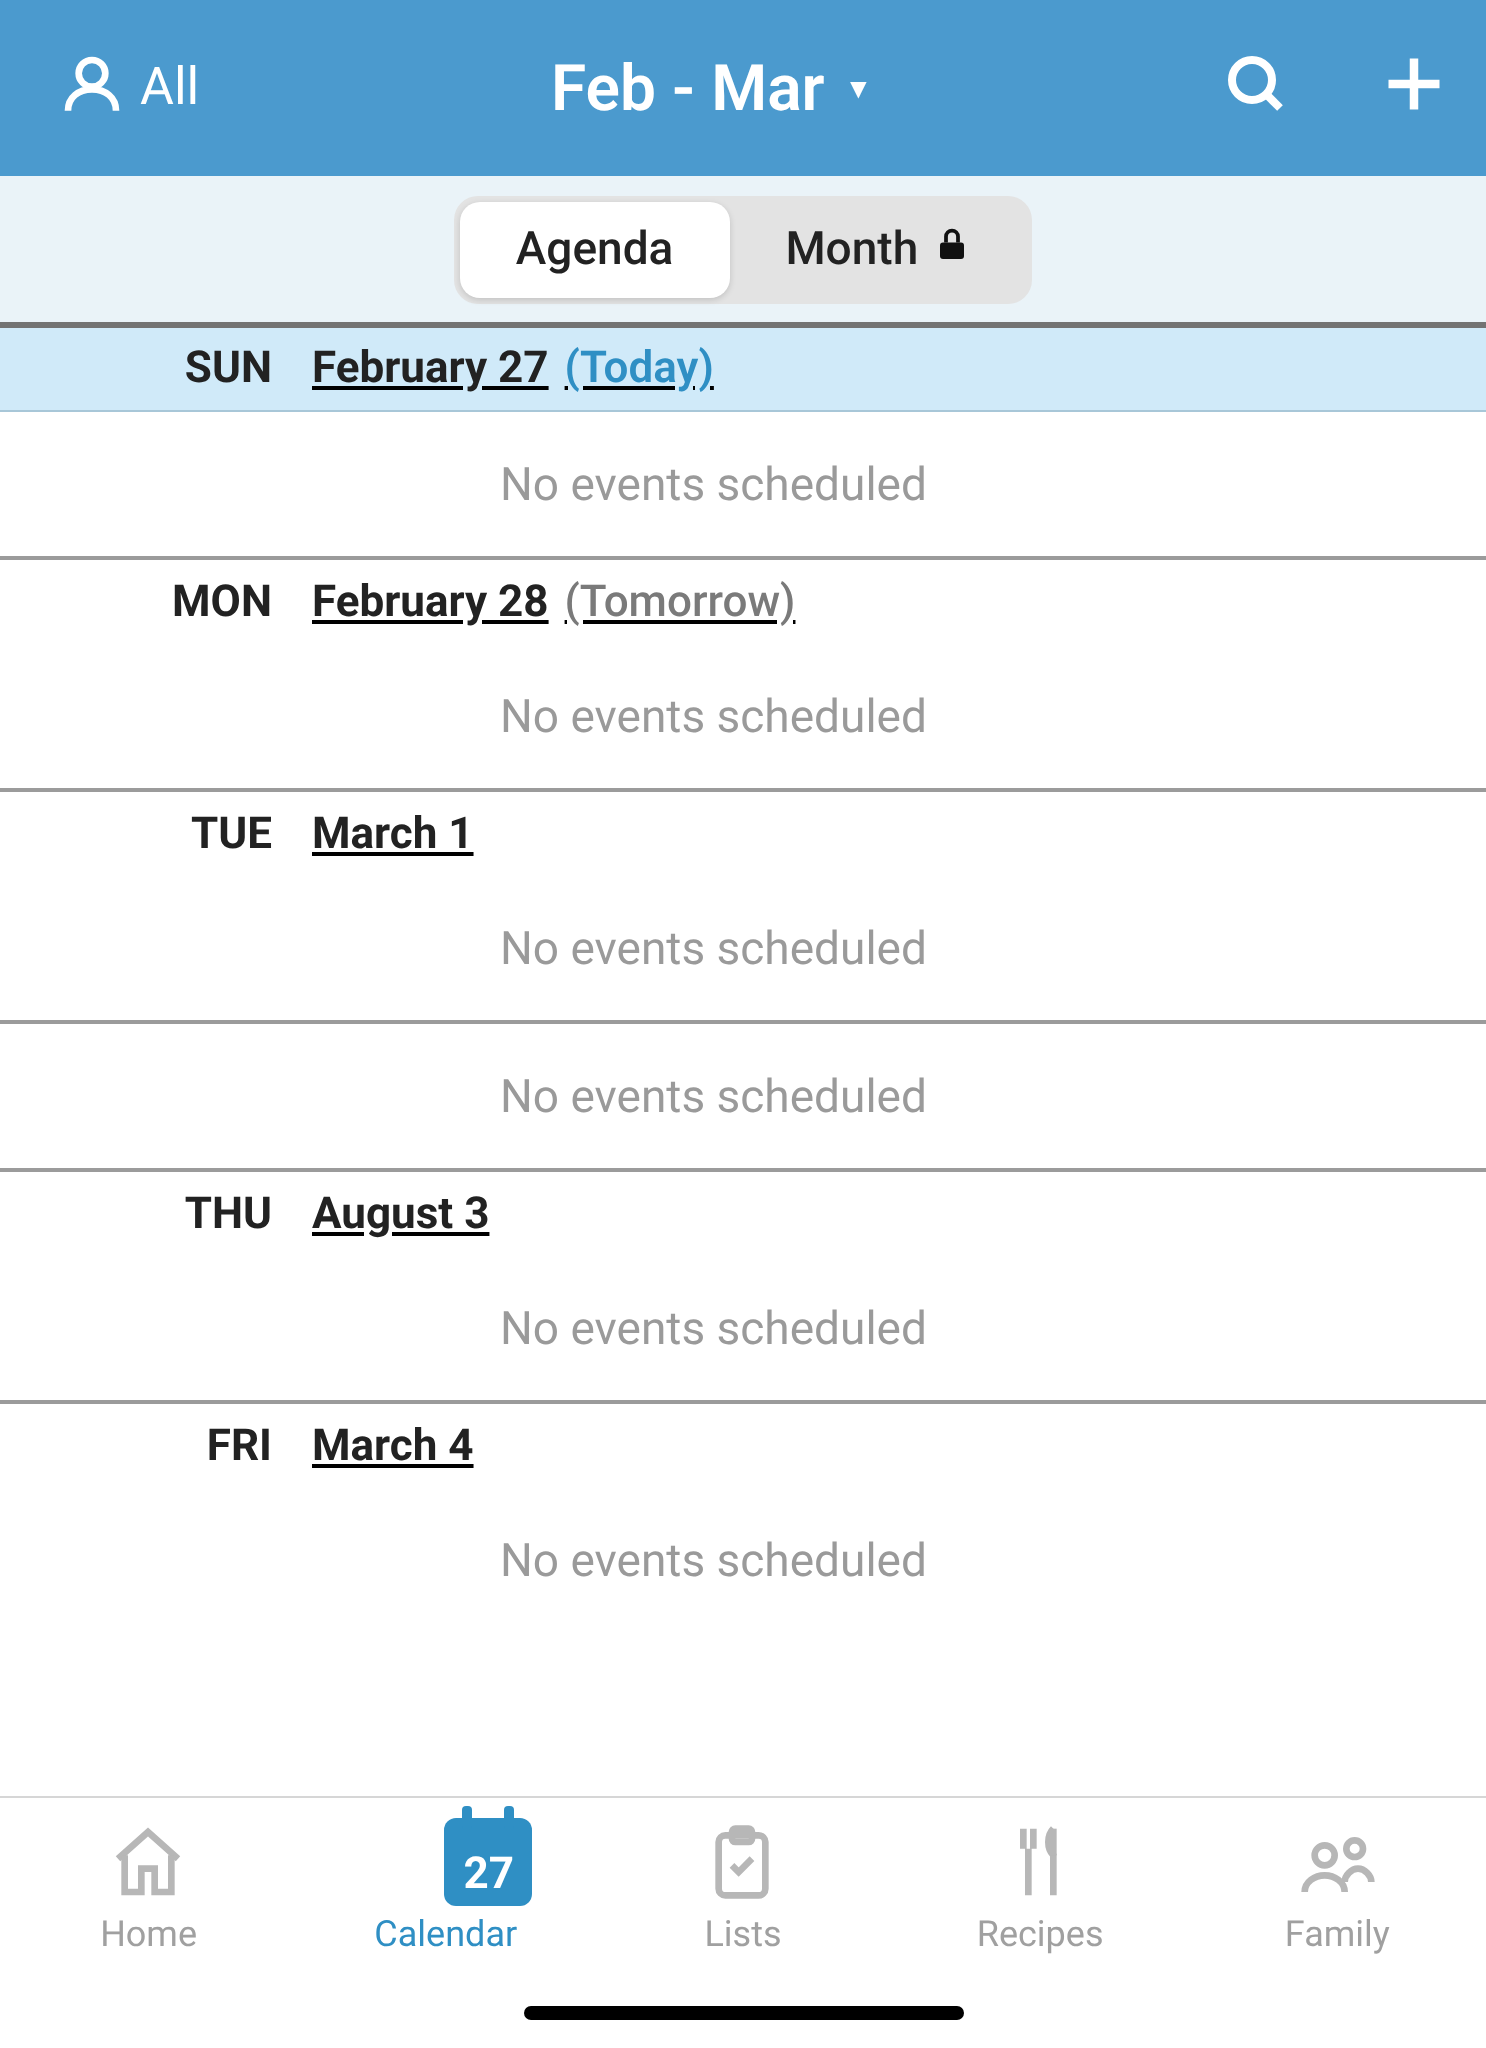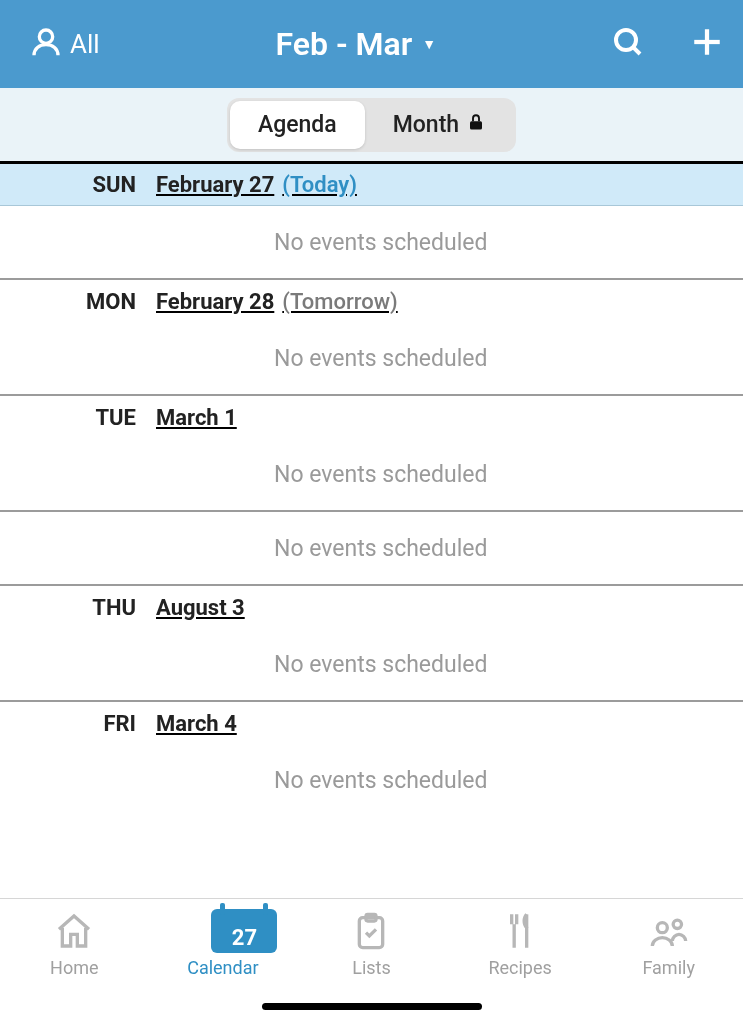--- a/index.html
+++ b/index.html
@@ -12,46 +12,46 @@
     .person-icon svg { width:32px; height:32px; stroke:#fff; stroke-width:2.5; fill:none; }
     .all-label { font-size:26px; font-weight:400; }
     .title-wrap { flex:1; display:flex; justify-content:center; align-items:center; gap:10px; }
     .title-text { font-size:32px; font-weight:600; }
     .title-caret { font-size:14px; }
     .right-group { display:flex; align-items:center; gap:46px; }
     .search-icon svg { width:32px; height:32px; stroke:#fff; stroke-width:3; fill:none; }
     .plus-icon svg { width:34px; height:34px; stroke:#fff; stroke-width:3; fill:none; }
 
     
-    .toggle-bar { height:76px; background:#eaf3f8; display:flex; align-items:center; justify-content:center; border-bottom:3px solid #000000; }
+    .toggle-bar { height:76px; background:#eaf3f8; display:flex; align-items:center; justify-content:center; border-bottom:3px solid #737373; }
     .toggle { display:flex; background:#e3e3e3; border-radius:12px; padding:3px; }
     .toggle-btn { border:none; background:transparent; font-size:23px; font-weight:500; padding:10px 28px; border-radius:10px; color:#222; display:flex; align-items:center; gap:8px; cursor:pointer; }
     .toggle-btn.active { background:#fff; box-shadow:0 1px 3px rgba(0,0,0,0.15); }
     .lock-icon svg { width:18px; height:22px; }
 
     
     .list { flex:1; overflow:hidden; }
     .day-section { border-bottom:2px solid #9b9b9b; }
     .day-header { height:42px; display:flex; align-items:center; }
     .day-header.today { background:#d0eaf9; border-bottom:1px solid #a8c7d8; }
     .dow { width:156px; text-align:right; padding-right:20px; font-size:22px; font-weight:700; color:#222; }
     .date-part { display:flex; align-items:center; gap:8px;text-decoration:underline; }
     .date-text { font-size:22px; font-weight:700; color:#222; }
     .rel-text { font-size:22px; font-weight:500; color:#7a7a7a; }
     .rel-text.today { color:#2f8fc4; font-weight:600; }
-    .no-events { height:72px; display:flex; align-items:center; padding-left:250px; font-size:23px; color:#9a9a9a;margin-left:24px; }
+    .no-events { height:72px; display:flex; align-items:center; padding-left:250px; font-size:23px; color:#9a9a9a; }
 
     
     .bottom-nav { height:126px; border-top:1px solid #d6d6d6; display:flex; background:#fff; padding-top:10px; }
     .nav-item { flex:1; display:flex; flex-direction:column; align-items:center; justify-content:flex-start; gap:4px; cursor:pointer; }
     .nav-icon { height:44px; display:flex; align-items:center; justify-content:center; }
     .nav-icon svg { width:40px; height:40px; stroke:#b7b7b7; stroke-width:2; fill:none; }
     .nav-label { font-size:18px; color:#a0a0a0; }
     .nav-item.active .nav-label { color:#2f8fc4; }
-    .cal-badge { width:66px; height:44px; background:#2f8fc4; border-radius:6px; position:relative; display:flex; align-items:flex-end; justify-content:center; padding-bottom:3px;margin-left:43px; }
+    .cal-badge { width:44px; height:44px; background:#2f8fc4; border-radius:6px; position:relative; display:flex; align-items:flex-end; justify-content:center; padding-bottom:3px;margin-left:43px; }
     .cal-badge::before, .cal-badge::after { content:""; position:absolute; top:-6px; width:5px; height:12px; background:#2f8fc4; border-radius:2px; }
     .cal-badge::before { left:9px; }
     .cal-badge::after { right:9px; }
     .cal-badge-num { color:#fff; font-size:22px; font-weight:700; }
     .home-indicator { position:absolute; bottom:14px; left:50%; transform:translateX(-50%); width:220px; height:7px; background:#000; border-radius:4px; }
   </style>
 </head>
 <body>
 
 <div class="app">

